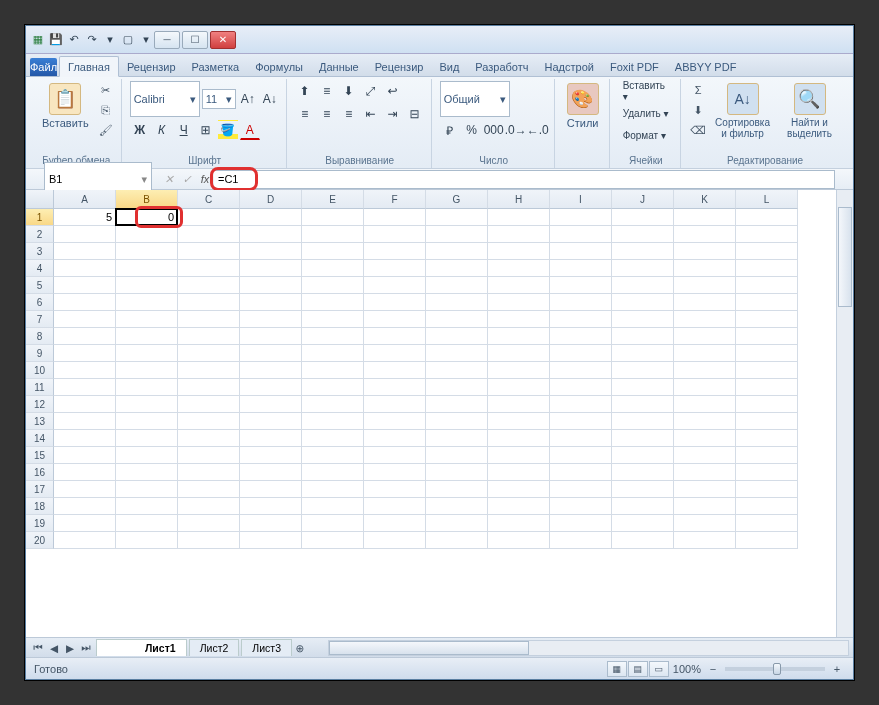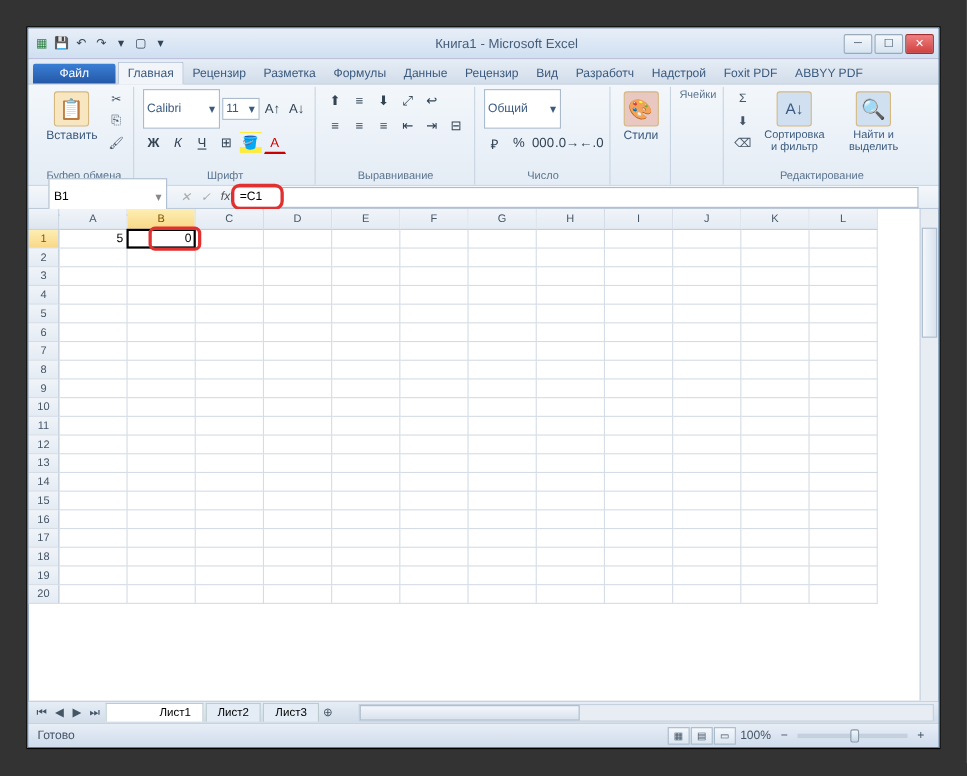--- a/index.html
+++ b/index.html
@@ -6,21 +6,21 @@
 body { background: #333; display: flex; align-items: center; justify-content: center; height: 100vh; }
 .window { width: 829px; height: 655px; background: #fff; border: 1px solid #5a7ea1; position: relative; display: flex; flex-direction: column; box-shadow: 0 0 0 1px #000; }
 .titlebar { height: 28px; background: linear-gradient(#e8eef7,#cfe0f2); display: flex; align-items: center; padding: 0 4px; font-size: 12px; color: #456; border-bottom: 1px solid #aac; }
 .qat { display: flex; gap: 2px; align-items: center; }
 .qat-ico { width: 16px; height: 16px; display: flex; align-items: center; justify-content: center; font-size: 11px; color: #345; cursor: pointer; }
 .title-text { flex: 1; text-align: center; color: #445d78; font-size: 12px; }
 .winbtns { display: flex; gap: 2px; }
 .winbtn { width: 26px; height: 18px; border: 1px solid #9ab; background: linear-gradient(#f4f8fc,#d6e4f1); display: flex; align-items: center; justify-content: center; font-size: 10px; cursor: pointer; border-radius: 2px; }
 .winbtn.close { background: linear-gradient(#f08080,#d04040); color: #fff; border-color: #a03030; }
 .tabbar { height: 23px; background: linear-gradient(#e6edf6,#d2ddea); display: flex; align-items: flex-end; padding-left: 4px; font-size: 11px; border-bottom: 1px solid #b0c0d4; }
-.file-tab { background: #217346; color: #fff; padding: 3px 24px; border-radius: 2px 2px 0 0; margin-right: 2px; cursor: pointer; }
+.file-tab { background: #217346; color: #fff; padding: 3px 0; border-radius: 2px 2px 0 0; margin-right: 2px; cursor: pointer; }
 .file-tab.blue { background: linear-gradient(#3a7fd5,#2458a8); }
 .rtab { padding: 4px 8px 3px; color: #3b5a7e; cursor: pointer; white-space: nowrap; }
 .rtab.active { background: #f1f5fa; border: 1px solid #b0c0d4; border-bottom: 1px solid #f1f5fa; border-radius: 2px 2px 0 0; margin-bottom: -1px; margin-top: 23px; }
 .ribbon { height: 92px; background: linear-gradient(#f3f7fb,#e4ecf5); border-bottom: 1px solid #c4d0de; display: flex; padding: 2px 6px 0; gap: 2px; font-size: 11px; color: #3b5a7e; overflow: hidden; }
 .rgroup { border-right: 1px solid #c8d4e2; padding: 2px 6px 0; display: flex; flex-direction: column; justify-content: space-between; }
 .rgroup-content { display: flex; gap: 4px; align-items: flex-start; flex: 1; }
 .rgroup-label { text-align: center; font-size: 10px; color: #5a748f; padding-bottom: 2px; white-space: nowrap; }
 .bigbtn { display: flex; flex-direction: column; align-items: center; gap: 2px; padding: 2px 4px; cursor: pointer; }
 .bigbtn-ico { width: 32px; height: 32px; background: #f8e6c0; border: 1px solid #d4b880; border-radius: 3px; display: flex; align-items: center; justify-content: center; font-size: 18px; }
 .smallbtns { display: flex; flex-direction: column; gap: 2px; }
@@ -45,21 +45,21 @@
 .colhead.active { background: linear-gradient(#fdeeb3,#f9d887); color: #7a5200; }
 .cells { position: relative; }
 .cellrow { display: flex; height: 17px; }
 .cell { width: 62px; height: 17px; border-right: 1px solid #d4dce6; border-bottom: 1px solid #d4dce6; font-size: 11px; padding: 0 3px; text-align: right; line-height: 16px; color: #000; }
 .selection { position: absolute; border: 2px solid #000; pointer-events: none; }
 .highlight-formula { position: absolute; border: 3px solid #e03030; border-radius: 8px; pointer-events: none; }
 .highlight-cell { position: absolute; border: 3px solid #e03030; border-radius: 6px; pointer-events: none; }
 .sheettabs { height: 20px; background: linear-gradient(#e6edf5,#d2ddea); border-top: 1px solid #bcc9d8; display: flex; align-items: center; font-size: 10.5px; padding: 0 4px; }
 .navbtn { width: 16px; height: 16px; display: flex; align-items: center; justify-content: center; color: #456; cursor: pointer; }
 .stab { padding: 2px 10px; background: #fff; border: 1px solid #bcc; border-bottom: none; margin-left: 2px; cursor: pointer; }
-.stab.active { font-weight: normal; background: #fff; padding-left: 48px; }
+.stab.active { font-weight: bold; background: #fff; padding-left: 48px; }
 .stab.inactive { background: #e4ecf5; }
 .hscrollbar { flex: 1; height: 16px; margin-left: 20px; background: #e8edf3; border: 1px solid #c4d0de; position: relative; }
 .hthumb { position: absolute; left: 0; top: 0; width: 200px; height: 14px; background: linear-gradient(#f4f7fb,#d8e2ed); border: 1px solid #abc; }
 .statusbar { height: 22px; background: linear-gradient(#e8eef6,#cfdcec); border-top: 1px solid #bcc9d8; display: flex; align-items: center; justify-content: space-between; padding: 0 8px; font-size: 11px; color: #456; }
 .zoom { display: flex; align-items: center; gap: 4px; }
 .viewbtns { display: flex; gap: 1px; }
 .vbtn { width: 20px; height: 16px; border: 1px solid #abc; background: linear-gradient(#f4f8fc,#dce6f1); cursor: pointer; font-size: 9px; display: flex; align-items: center; justify-content: center; }
 .slider { width: 100px; height: 4px; background: #c4d0de; position: relative; }
 .slider-thumb { position: absolute; left: 48px; top: -4px; width: 8px; height: 12px; background: linear-gradient(#f4f8fc,#c8d6e5); border: 1px solid #89a; border-radius: 2px; }
 .vscroll { position: absolute; right: 0; top: 0; bottom: 0; width: 17px; background: #e8edf3; border-left: 1px solid #c4d0de; }
@@ -73,21 +73,20 @@
   <div class="titlebar">
     <div class="qat">
       <span class="qat-ico" style="color:#2a7e3e">▦</span>
       <span class="qat-ico">💾</span>
       <span class="qat-ico">↶</span>
       <span class="qat-ico">↷</span>
       <span class="qat-ico">▾</span>
       <span class="qat-ico">▢</span>
       <span class="qat-ico">▾</span>
     </div>
-    <div class="title-text">Книга1  -  Microsoft Excel</div>
     <div class="winbtns">
       <div class="winbtn">─</div>
       <div class="winbtn">☐</div>
       <div class="winbtn close">✕</div>
     </div>
   </div>
 
   <div class="tabbar">
     <div class="file-tab blue">Файл</div>
     <div class="rtab active">Главная</div>
@@ -187,20 +186,25 @@
       <div class="rgroup-content">
         <div class="bigbtn">
           <div class="bigbtn-ico" style="background:#e8c8c0">🎨</div>
           <span>Стили</span>
         </div>
       </div>
       <div class="rgroup-label">&nbsp;</div>
     </div>
 
     <div class="rgroup">
+      <div class="rgroup-content" style="flex-direction:column;gap:2px">
+        <span class="ibtn" style="width:auto;padding:0 4px;font-size:10px">Вставить ▾</span>
+        <span class="ibtn" style="width:auto;padding:0 4px;font-size:10px">Удалить ▾</span>
+        <span class="ibtn" style="width:auto;padding:0 4px;font-size:10px">Формат ▾</span>
+      </div>
       <div class="rgroup-label">Ячейки</div>
     </div>
 
     <div class="rgroup" style="border-right:none">
       <div class="rgroup-content">
         <div class="smallbtns">
           <span class="sbtn">Σ</span>
           <span class="sbtn">⬇</span>
           <span class="sbtn">⌫</span>
         </div>

